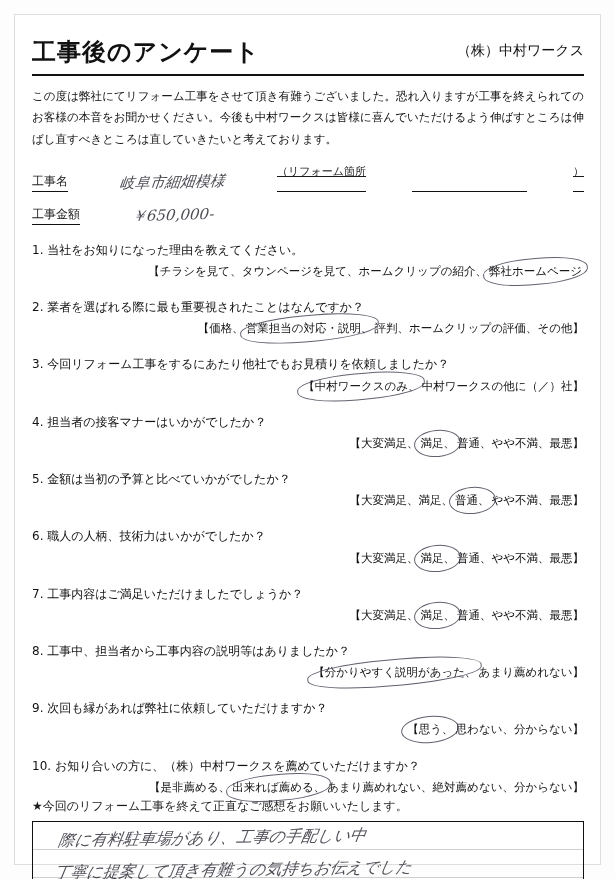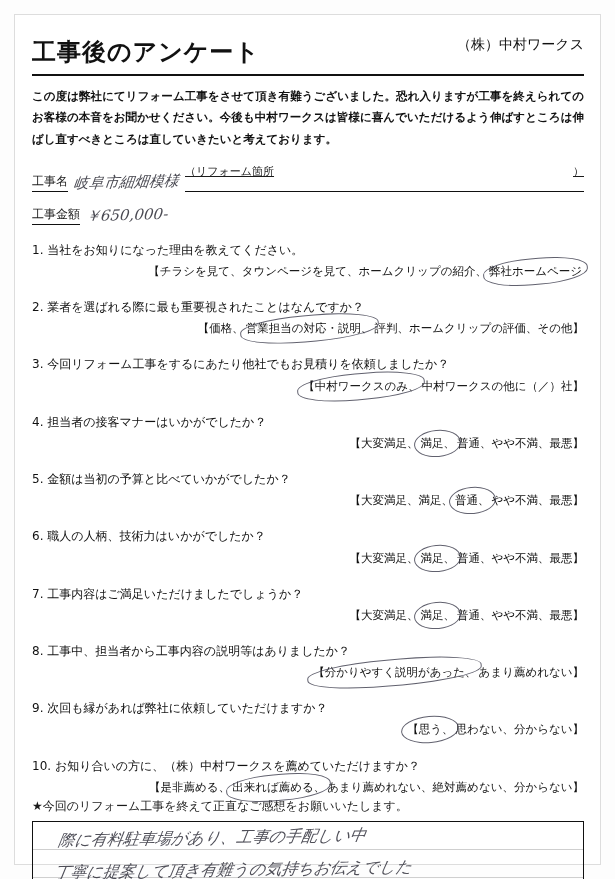--- a/index.html
+++ b/index.html
@@ -29,21 +29,21 @@
   }
   .inner {
     position: absolute;
     left: 18px;
     top: 10px;
     width: 552px;
   }
   
   .header-row {
     display: flex;
-    align-items: flex-start;
+    align-items: center;
     justify-content: space-between;
     padding-top: 12px;
     gap: 48px;
   }
   .doc-title {
     font-family: "DejaVu Sans", sans-serif;
     font-size: 24px;
     font-weight: bold;
     letter-spacing: 1px;
     color: #111;
@@ -59,29 +59,29 @@
     border-top: 2px solid #111;
     margin: 6px 0 10px 0;
   }
   
   .intro {
     font-family: "DejaVu Sans", sans-serif;
     font-size: 11.5px;
     line-height: 1.85;
     color: #111;
     text-align: justify;
-    font-weight: bold;
   }
   
   .field-line {
     display: flex;
     align-items: flex-end;
     margin-top: 14px;
     font-family: "DejaVu Sans", sans-serif;
     font-size: 12px;
+    gap: 46px;
   }
   .field-label {
     white-space: nowrap;
     border-bottom: 1px solid #111;
     padding-bottom: 1px;
   }
   .hand {
     font-family: "DejaVu Serif", serif;
     color: #2b2b35;
     font-style: italic;

